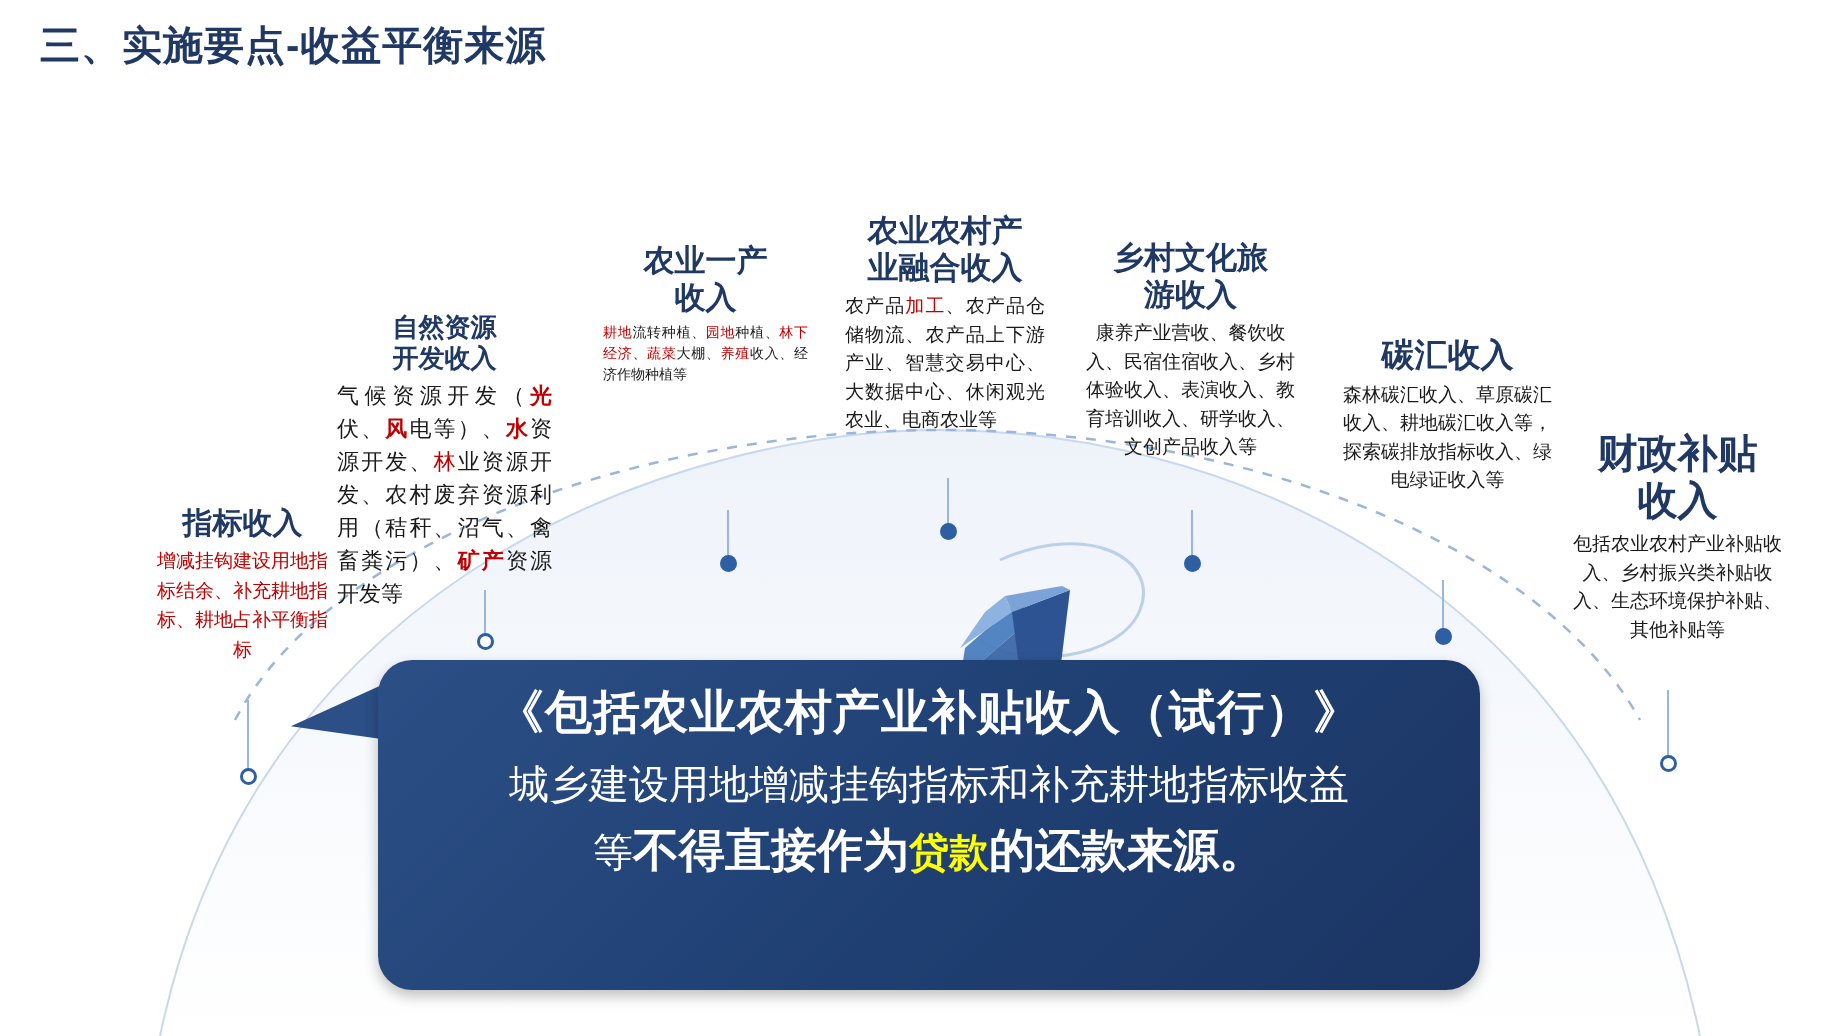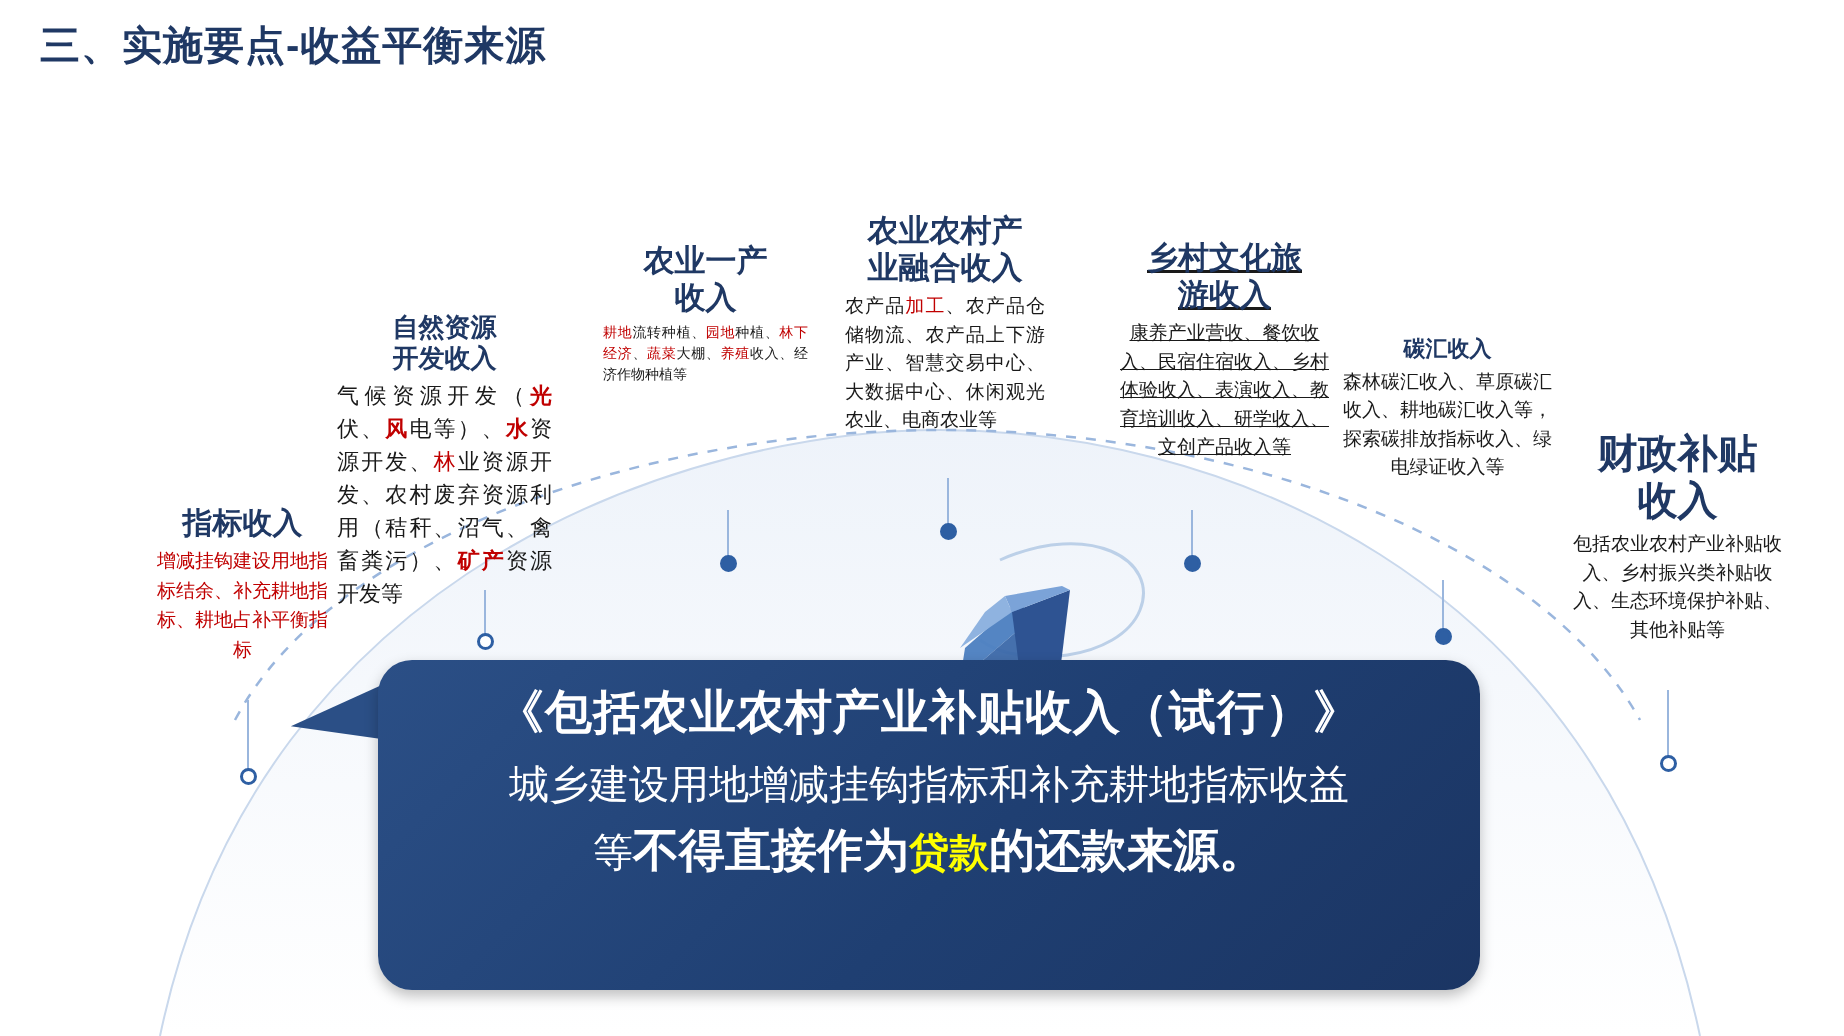--- a/index.html
+++ b/index.html
@@ -69,26 +69,26 @@
   #c1 .callout-title { font-size: 26px; }
 
   #c2 { left: 603px;  top: 243px;  width: 205px; }
   #c2 .callout-title { font-size: 31px; }
   #c2 .callout-body { font-size: 14px; }
 
   #c3 { left: 845px;  top: 213px;  width: 200px; }
   #c3 .callout-title { font-size: 31px; }
   #c3 .callout-body { font-size: 19px; }
 
-  #c4 { left: 1112px; top: 240px;  width: 225px; text-decoration: underline; }
+  #c4 { left: 1078px; top: 240px;  width: 225px; }
   #c4 .callout-title { font-size: 31px; }
   #c4 .callout-body { font-size: 19px; text-align: center; }
 
   #c5 { left: 1340px; top: 336px;  width: 215px; }
-  #c5 .callout-title { font-size: 22px; }
+  #c5 .callout-title { font-size: 33px; }
   #c5 .callout-body { font-size: 19px; text-align: center; }
 
   #c6 { left: 1570px; top: 430px;  width: 215px; }
   #c6 .callout-title { font-size: 40px; }
   #c6 .callout-body { font-size: 19px; text-align: center; }
 
   
   .dot {
     position: absolute;
     width: 17px;

